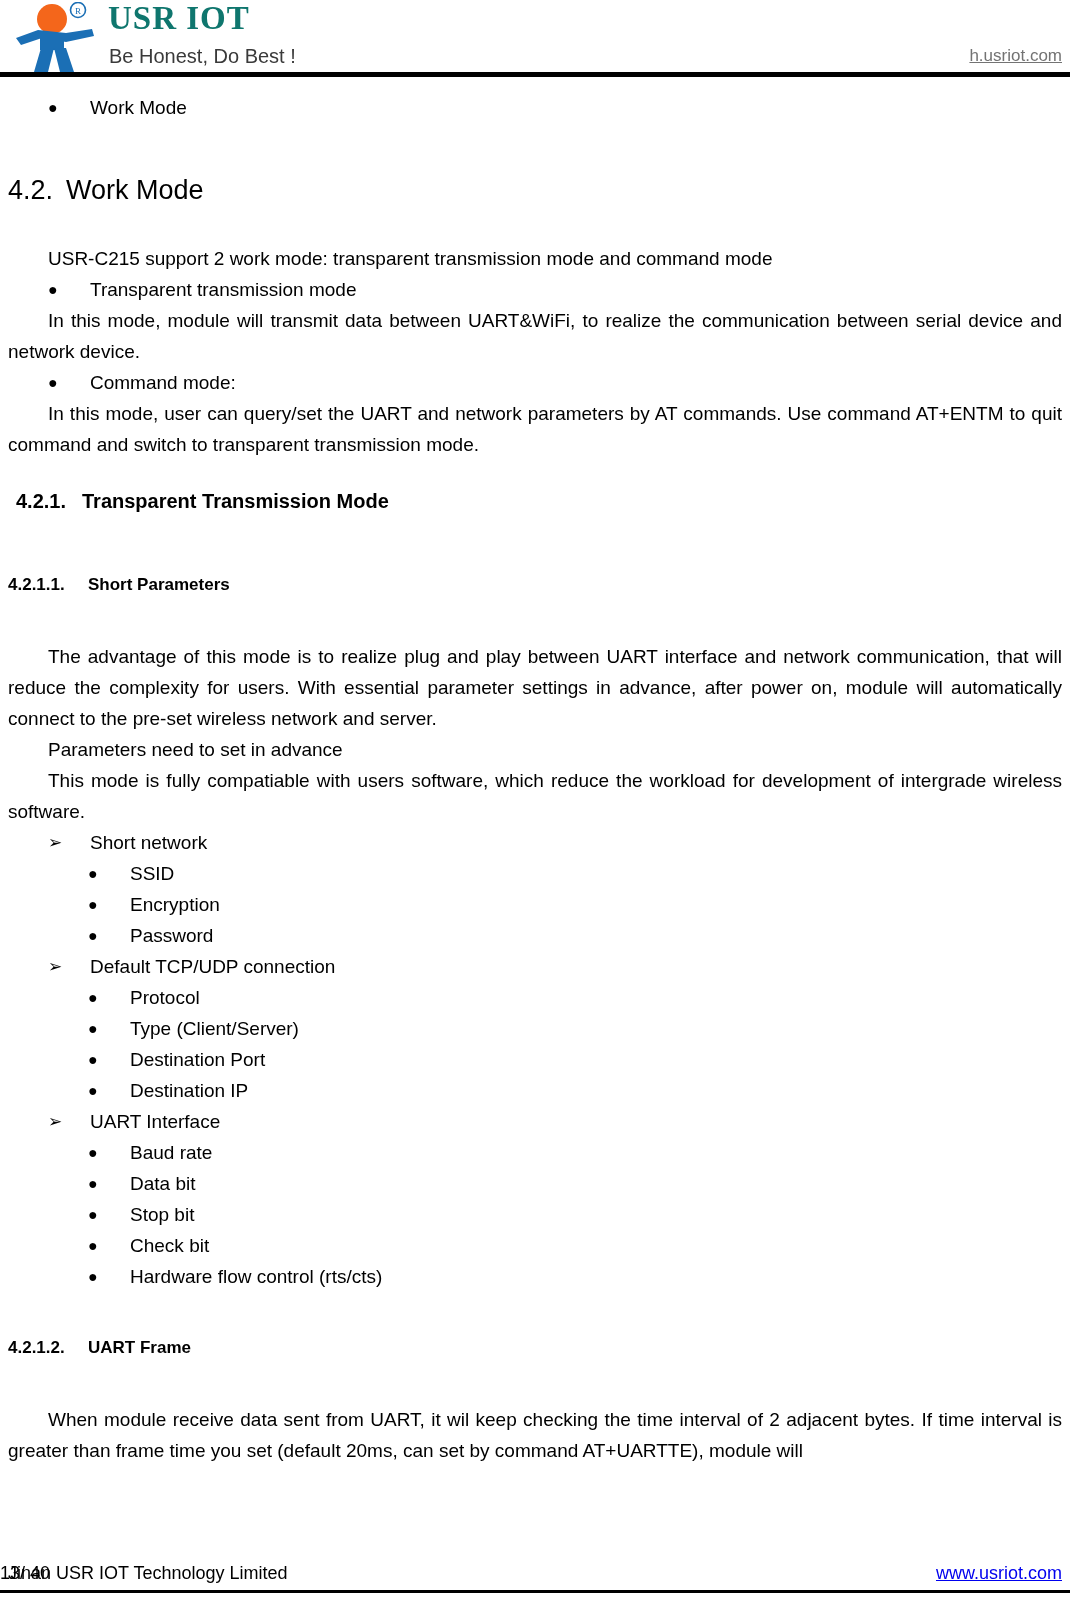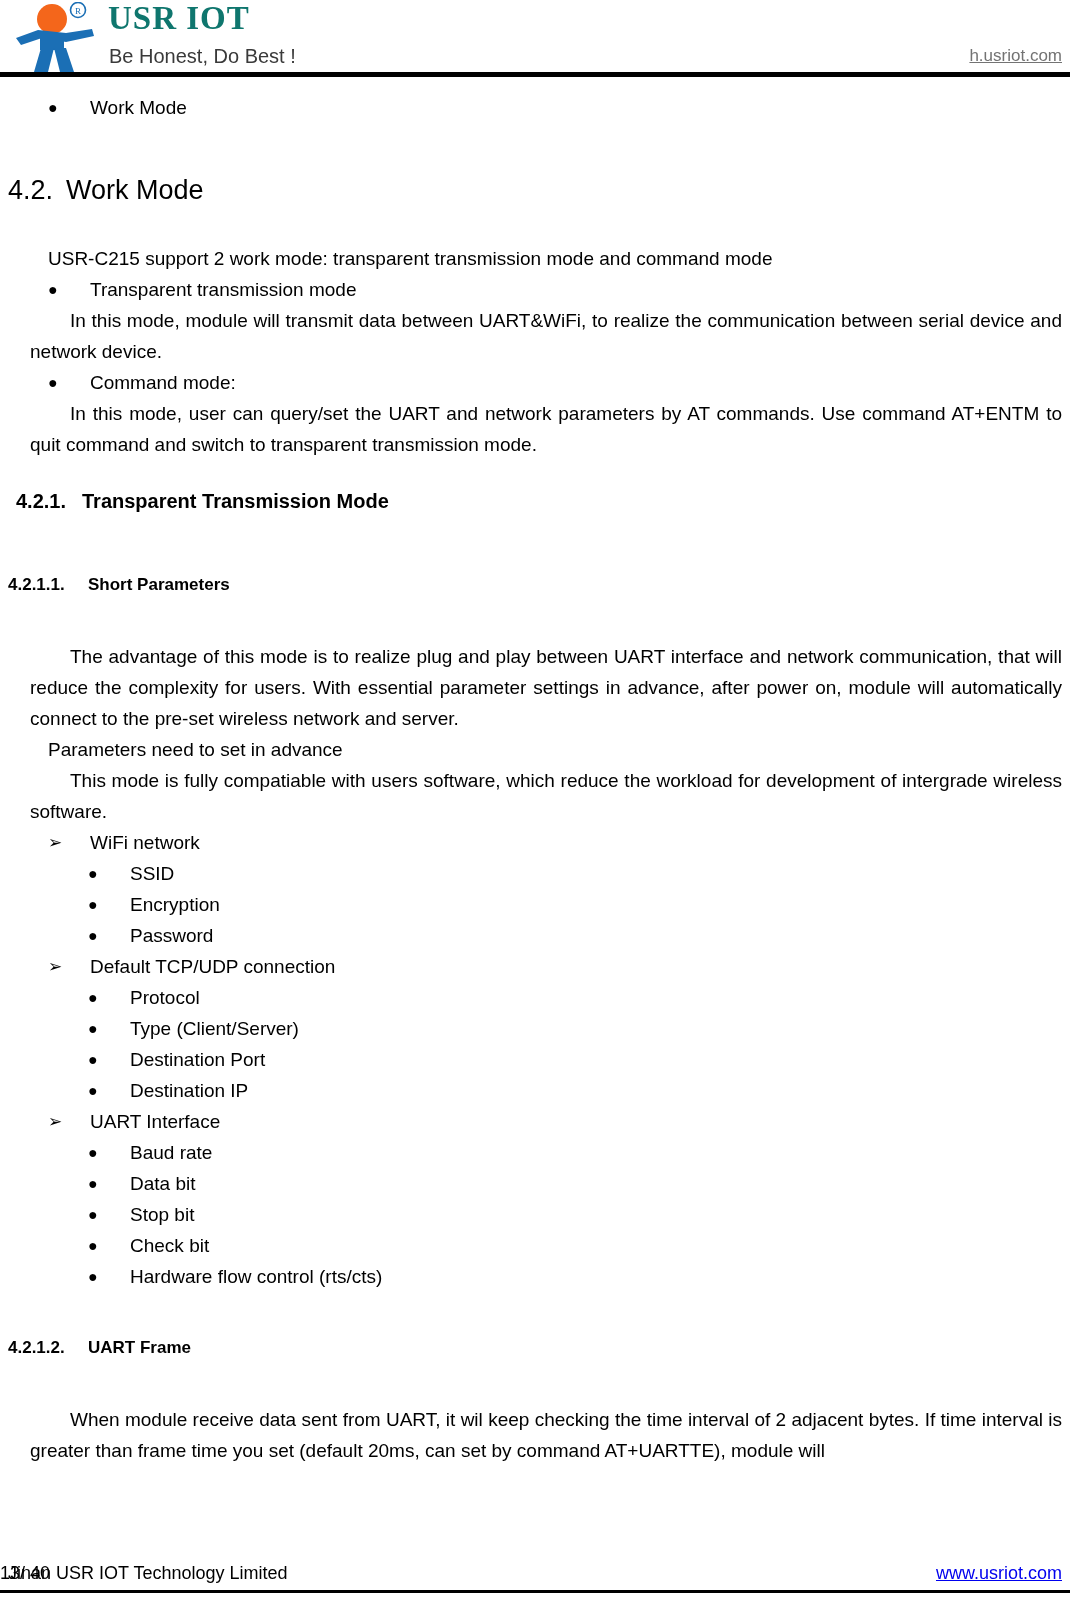--- a/index.html
+++ b/index.html
@@ -96,21 +96,20 @@
   }
 
   .para {
     font-size: 19px;
     line-height: 31px;
     margin: 0;
     color: #000;
   }
   .para.indent {
     text-indent: 40px;
-    margin-left: 22px;
   }
   .para.justify {
     text-align: justify;
     text-align-last: left;
   }
   .para.flat {
     margin-left: 40px;
     text-indent: 0;
   }
 
@@ -306,21 +305,21 @@
 
     <div class="sp-44"></div>
 
     <p class="para indent justify">The advantage of this mode is to realize plug and play between UART interface and network communication, that will reduce the complexity for users. With essential parameter settings in advance, after power on, module will automatically connect to the pre-set wireless network and server.</p>
     <p class="para flat">Parameters need to set in advance</p>
 
     <p class="para indent justify">This mode is fully compatiable with users software, which reduce the workload for development of intergrade wireless software.</p>
 
     <div class="bullet-row lvl2">
       <span class="marker">➢</span>
-      <span class="btext">WiFi network</span>
+      <span class="btext">Short network</span>
     </div>
     <div class="bullet-row lvl3">
       <span class="marker">●</span>
       <span class="btext">SSID</span>
     </div>
     <div class="bullet-row lvl3">
       <span class="marker">●</span>
       <span class="btext">Encryption</span>
     </div>
     <div class="bullet-row lvl3">

